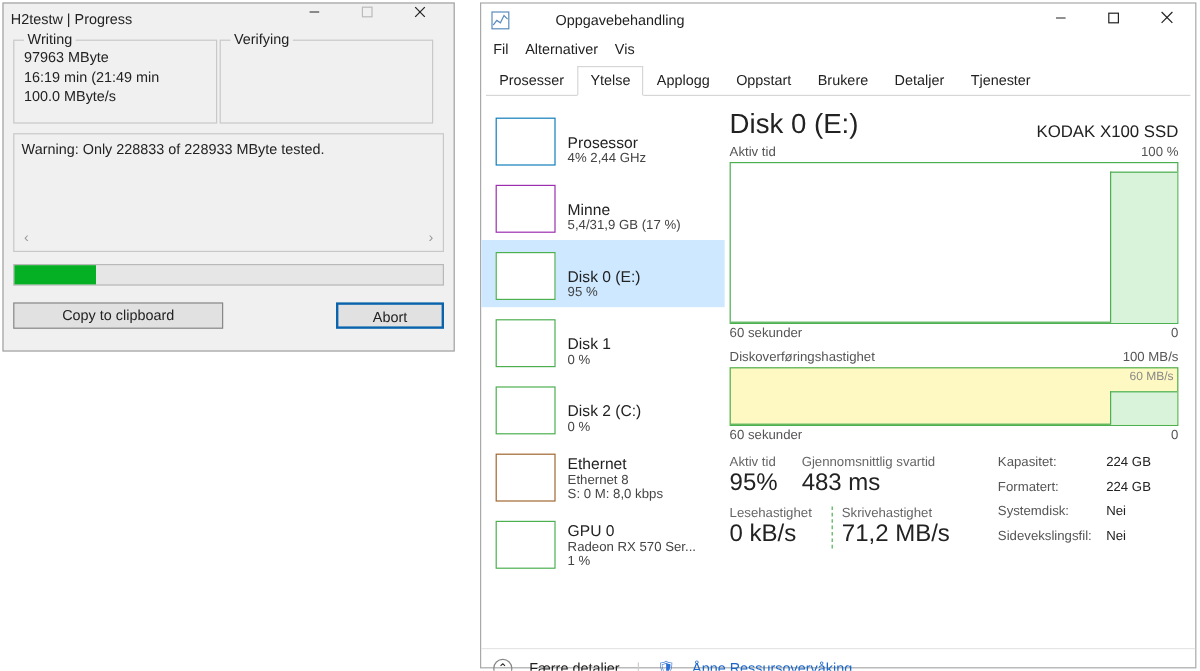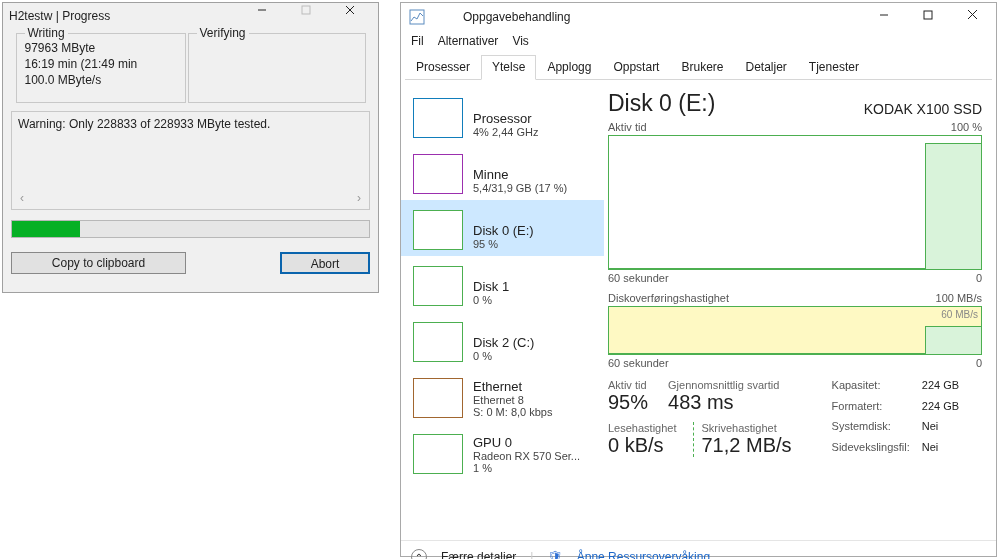--- a/index.html
+++ b/index.html
@@ -9,21 +9,21 @@
   
   .h2win { position:absolute; left:2px; top:2px; width:377px; height:291px;
            background:#f0f0f0; border:1px solid #a0a0a0; }
   .h2title { display:flex; align-items:center; height:26px; padding:0 6px; }
   .h2title-txt { flex:1; font-size:12px; }
   .winbtns { display:flex; }
   .winbtn { width:44px; height:22px; text-align:center; line-height:19px; font-size:13px; }
   .winbtn svg{display:block;margin:auto;}
   .max-disabled { color:#bbb; }
 
-  .groupboxes { display:flex; gap:2px; padding:4px 8px 0 8px;justify-content:center; }
+  .groupboxes { display:flex; gap:2px; padding:4px 8px 0 8px; }
   .gbox { border:1px solid #c8c8c8; position:relative; padding:6px 8px 4px 8px; }
   .gbox.left { width:170px; height:70px;}
   .gbox.right { width:178px; height:70px;}
   .gbox .legend { position:absolute; top:-8px; left:8px; background:#f0f0f0; padding:0 3px; font-size:12px;}
   .gbox .l1,.gbox .l2,.gbox .l3{ font-size:12px; line-height:16px; }
 
   .warnframe { margin:8px 8px 0 8px; border:1px solid #c8c8c8; height:99px; padding:5px 6px; background:#f0f0f0; font-size:12px; position:relative;}
   .warnframe .scroll-left, .warnframe .scroll-right {
     position:absolute; bottom:2px; width:16px; height:16px;
     color:#999; font-size:12px; line-height:14px; text-align:center;

